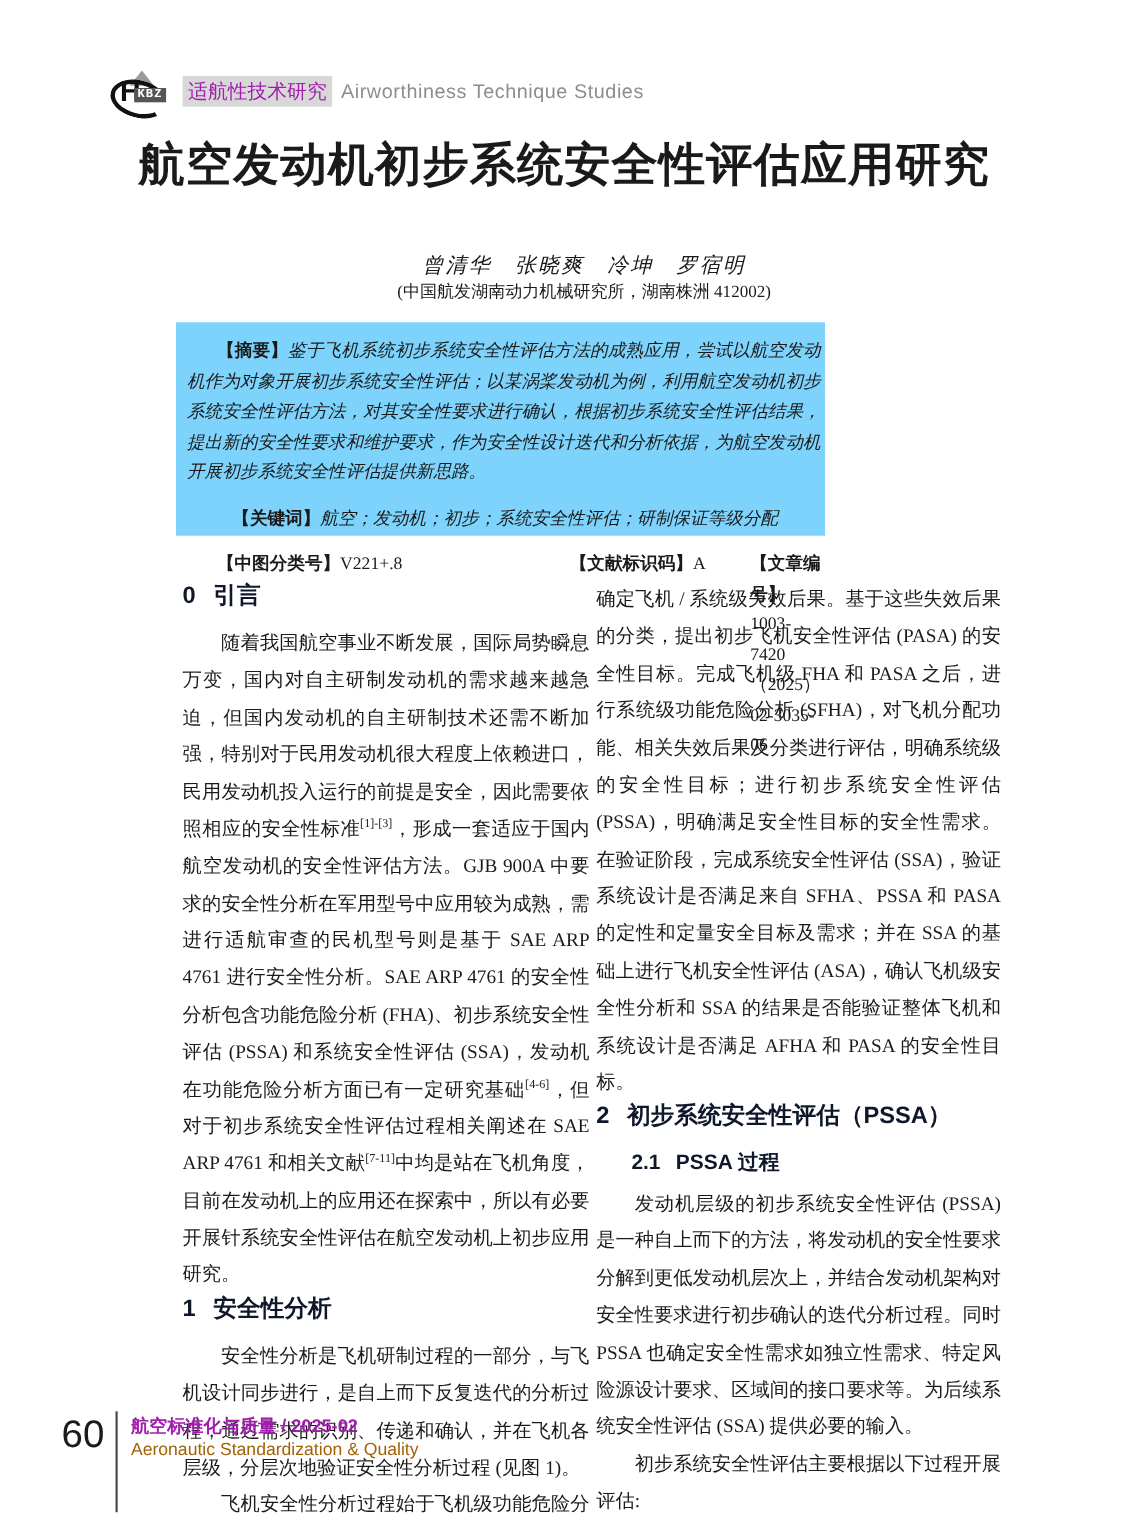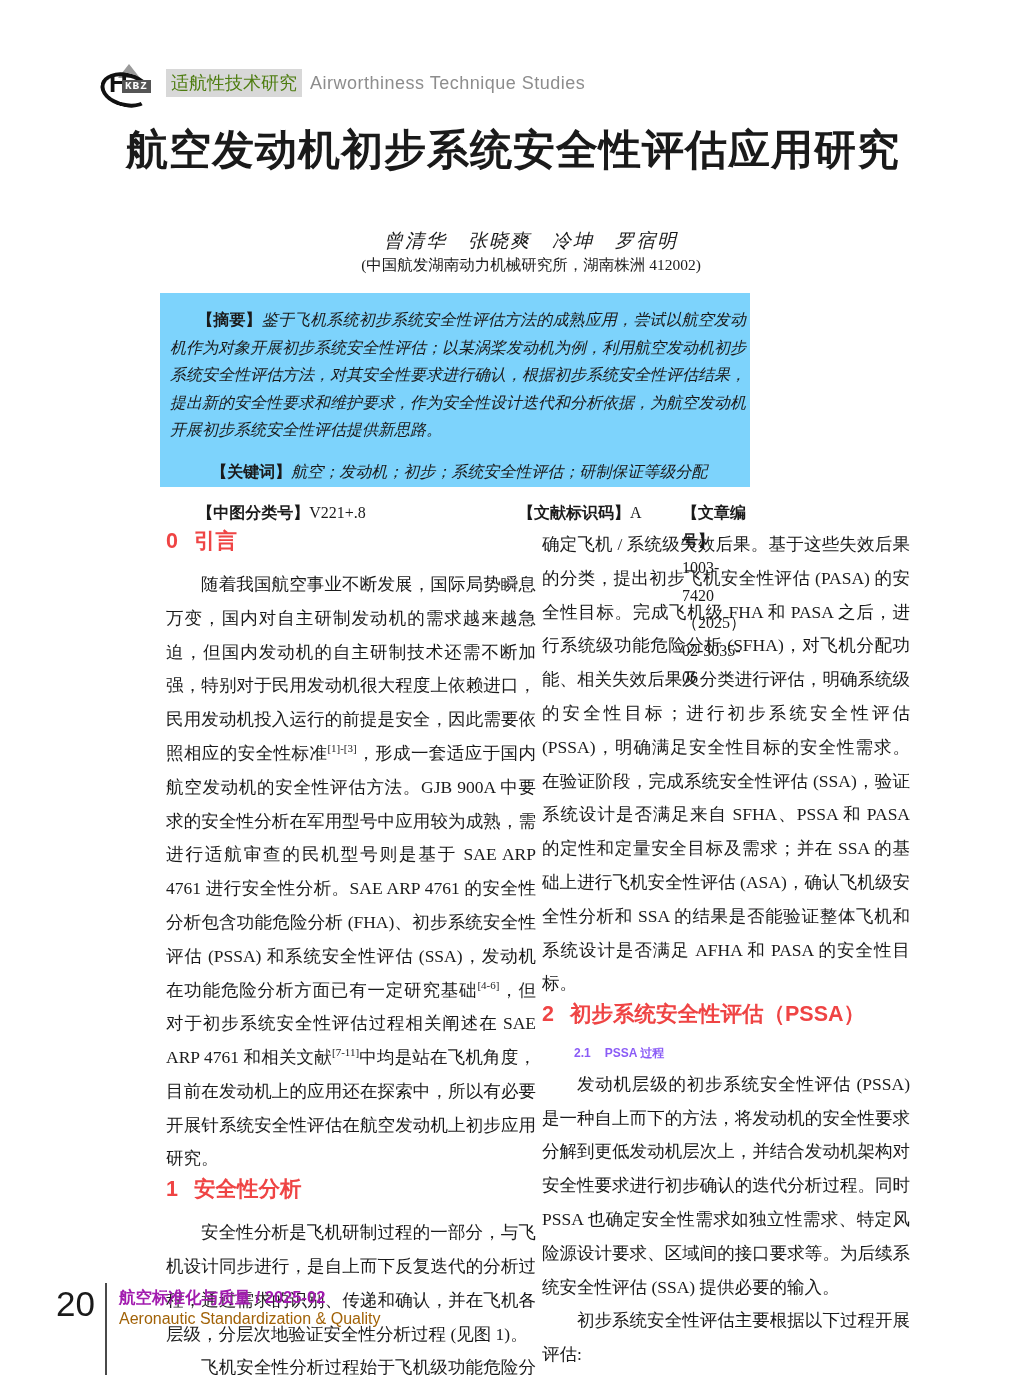--- a/index.html
+++ b/index.html
@@ -25,21 +25,21 @@
     position:absolute;left:9px;top:6px;font-family:"Liberation Sans","DejaVu Sans",sans-serif;
     font-weight:bold;font-size:26px;color:#111;line-height:1;
   }
   .logo .kbz{
     position:absolute;left:22px;top:16px;background:#555;color:#fff;
     font-family:Liberation Mono, monospace;font-weight:bold;
     font-size:11px;padding:1px 3px;line-height:1;letter-spacing:1px;
   }
   .hdr .cn{
     font-family:"Liberation Sans","DejaVu Sans",sans-serif;font-size:18px;
-    color:#4d7c0f;background:#d8d8d8;padding:2px 5px;margin-right:8px;
+    color:#a21caf;background:#d8d8d8;padding:2px 5px;margin-right:8px;
   }
   .hdr .en{
     font-family:"Liberation Sans","DejaVu Sans",sans-serif;font-size:18px;color:#8d8d8d;
     letter-spacing:0.5px;
   }
   
   .title{
     position:absolute;left:120px;top:122px;width:780px;text-align:right;
     font-size:42px;font-weight:bold;letter-spacing:1px;white-space:nowrap;
   }
@@ -68,27 +68,27 @@
   .meta-row .c3{flex:1;}
   
   .col{
     position:absolute;top:528px;width:370px;
     font-size:17.5px;line-height:33.8px;text-align:justify;
   }
   .col-l{left:166px;}
   .col-r{left:542px;width:368px;}
   h2.sec{
     font-family:"Liberation Sans","DejaVu Sans",sans-serif;
-    font-size:21.5px;font-weight:bold;color:#ef4444;
+    font-size:21.5px;font-weight:bold;color:#0f172a;
     margin:0 0 12px 0;line-height:1.3;text-align:left;
   }
   h2.sec .num{margin-right:16px;}
   h3.subsec{
     font-family:"Liberation Sans","DejaVu Sans",sans-serif;
-    font-size:12px;font-weight:bold;color:#8b5cf6;
+    font-size:19px;font-weight:bold;color:#0f172a;
     margin:16px 0 6px 32px;line-height:1.4;text-align:left;
   }
   h3.subsec .num{margin-right:14px;}
   .mt{margin-top:20px;}
   .p{margin:0;}
   .p.ind{text-indent:2em;}
   sup.ref{font-size:11px;line-height:0;}
   
   .footer-num{
     position:absolute;left:56px;top:1284px;font-size:35px;color:#1a1a1a;
@@ -142,18 +142,18 @@
 
 <div class="col col-r">
   <p class="p">确定飞机 / 系统级失效后果。基于这些失效后果的分类，提出初步飞机安全性评估 (PASA) 的安全性目标。完成飞机级 FHA 和 PASA 之后，进行系统级功能危险分析 (SFHA)，对飞机分配功能、相关失效后果及分类进行评估，明确系统级的安全性目标；进行初步系统安全性评估 (PSSA)，明确满足安全性目标的安全性需求。在验证阶段，完成系统安全性评估 (SSA)，验证系统设计是否满足来自 SFHA、PSSA 和 PASA 的定性和定量安全目标及需求；并在 SSA 的基础上进行飞机安全性评估 (ASA)，确认飞机级安全性分析和 SSA 的结果是否能验证整体飞机和系统设计是否满足 AFHA 和 PASA 的安全性目标。</p>
   <h2 class="sec mt"><span class="num">2</span><span>初步系统安全性评估（PSSA）</span></h2>
   <h3 class="subsec"><span class="num">2.1</span><span>PSSA 过程</span></h3>
   <p class="p ind">发动机层级的初步系统安全性评估 (PSSA) 是一种自上而下的方法，将发动机的安全性要求分解到更低发动机层次上，并结合发动机架构对安全性要求进行初步确认的迭代分析过程。同时 PSSA 也确定安全性需求如独立性需求、特定风险源设计要求、区域间的接口要求等。为后续系统安全性评估 (SSA) 提供必要的输入。</p>
   <p class="p ind">初步系统安全性评估主要根据以下过程开展评估:</p>
 
 </div>
 
-<div class="footer-num">20</div>
+<div class="footer-num">60</div>
 <div class="footer-rule"></div>
 <div class="footer-txt">
   <div class="cn">航空标准化与质量 / 2025-02</div>
   <div class="en">Aeronautic Standardization &amp; Quality</div>
 </div>
 
 </body></html>

